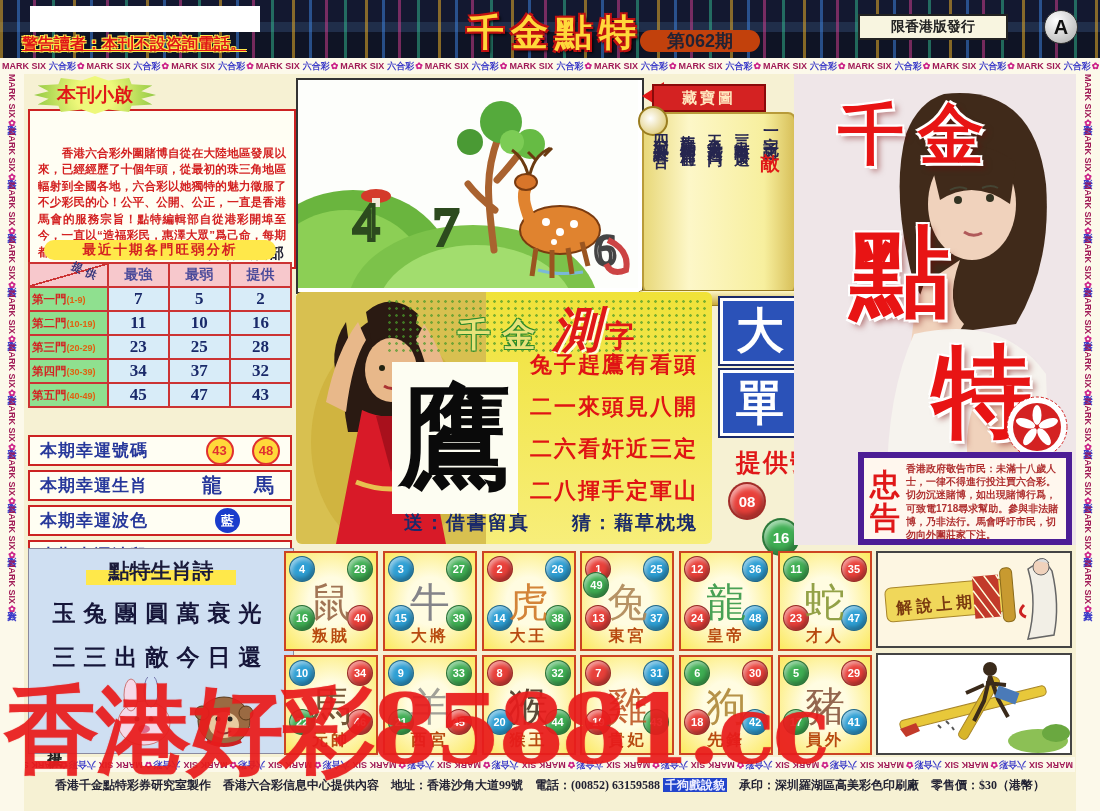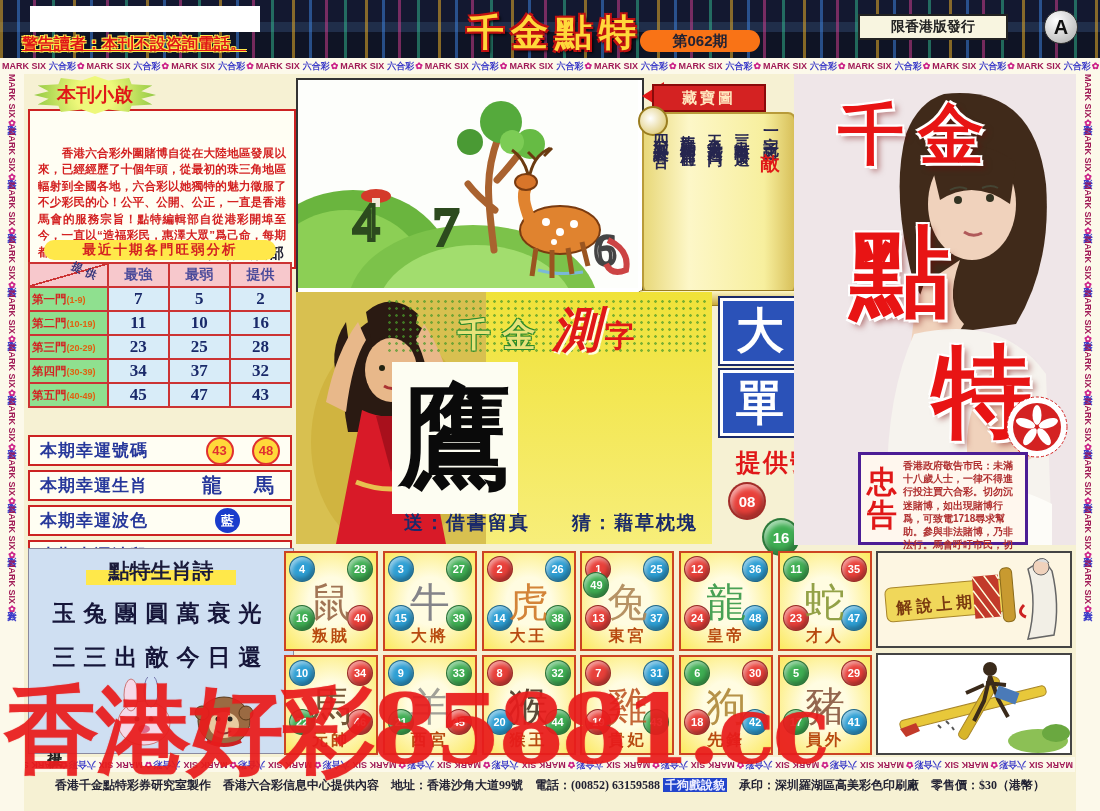--- a/index.html
+++ b/index.html
@@ -16,22 +16,22 @@
         rgba(240,70,160,.5) 33px 36px, transparent 36px 52px,
         rgba(60,230,170,.45) 52px 55px, transparent 55px 73px),
       linear-gradient(180deg,#141a33 0 38%, #23324f 38% 55%, #101527 55% 100%);
     opacity:.9;}
   .censor{left:30px;top:6px;width:230px;height:26px;background:#fff;}
   .warn{left:22px;top:34px;font-size:16px;font-weight:bold;color:#e01818;
         text-shadow:1px 1px 0 #ffe84a,-1px -1px 0 #ffe84a,1px -1px 0 #ffe84a,-1px 1px 0 #ffe84a;text-decoration:underline;}
   .main-title{left:400px;top:8px;width:310px;text-align:center;font-size:37px;font-weight:bold;
         letter-spacing:7px;color:#ffd83a;font-family:"Liberation Serif",serif;
         text-shadow:2px 2px 0 #c01010,-2px -2px 0 #c01010,2px -2px 0 #c01010,-2px 2px 0 #c01010,3px 3px 3px #000;}
-  .issue{left:640px;top:30px;width:120px;height:22px;background:#f97316;border-radius:11px;
-        text-align:center;line-height:22px;font-size:15px;font-weight:bold;color:#223;}
+  .issue{left:640px;top:30px;width:120px;height:22px;background:#c2410c;border-radius:11px;
+        text-align:center;line-height:22px;font-size:18px;font-weight:bold;color:#223;}
   .edition{left:858px;top:14px;width:146px;height:22px;background:#f8f5e0;border:2px solid #222;
         text-align:center;line-height:22px;font-size:14px;font-weight:bold;color:#222;
         font-family:"Liberation Serif",serif;}
   .corner-a{left:1044px;top:10px;width:32px;height:32px;border-radius:50%;
         background:radial-gradient(circle at 35% 30%,#fff,#aaa);border:1px solid #333;
         text-align:center;line-height:32px;font-size:20px;font-weight:bold;color:#111;}
 
   
   .hstrip{left:0;top:58px;width:1100px;height:16px;background:#fcf9ea;white-space:nowrap;
         overflow:hidden;font-size:9px;font-weight:bold;line-height:16px;}
@@ -98,21 +98,21 @@
         border:2px solid #b89b3a;border-radius:8px;}
   .scroll-roll{position:absolute;left:-8px;bottom:-14px;width:164px;height:14px;
         background:linear-gradient(180deg,#fdf7c8,#c8a93a);border:1px solid #9a7d20;border-radius:7px;}
   .scroll-curl{position:absolute;left:-6px;top:-8px;width:26px;height:26px;border-radius:50%;
         background:radial-gradient(circle at 40% 40%,#fff,#d8c05a);border:2px solid #9a7d20;}
   .scroll-text{position:absolute;inset:8px 10px;writing-mode:vertical-rl;}
   .scroll-line{font:bold 15.5px "DejaVu Serif","Liberation Serif",serif;color:#26264f;
         letter-spacing:3px;margin-left:6px;}
   .scroll-line .hl{color:#e01818;font-size:19px;}
 
-  .ceci{left:296px;top:292px;width:416px;height:252px;background:linear-gradient(180deg,#f0e238,#f7ee7a);overflow:hidden;}
+  .ceci{left:296px;top:292px;width:416px;height:252px;background:linear-gradient(180deg,#f0e238,#f7ee7a);overflow:hidden;border-radius:6px;}
   .ceci-dots{position:absolute;left:90px;top:6px;width:320px;height:56px;
         background-image:radial-gradient(#4a9a2a 1px,transparent 1.6px);background-size:7px 7px;opacity:.7;}
   .ceci-title{position:absolute;left:100px;top:6px;width:300px;text-align:center;}
   .ceci-title .t1{font-size:33px;font-weight:bold;color:#e8e27a;letter-spacing:12px;
         text-shadow:1px 1px 0 #2b8a2b,-1px -1px 0 #2b8a2b,1px -1px 0 #2b8a2b,-1px 1px 0 #2b8a2b;}
   .ceci-title .t2{font-size:48px;font-weight:bold;font-style:italic;color:#e01818;
         font-family:"Liberation Serif",serif;text-shadow:2px 2px 0 #ffd;}
   .ceci-title .t3{font-size:30px;font-weight:bold;color:#e01818;font-family:"Liberation Serif",serif;}
   .big-char{position:absolute;left:96px;top:70px;width:126px;height:152px;background:#fdfdf2;
         text-align:center;line-height:152px;font-size:112px;font-weight:bold;color:#0a0a0a;
@@ -134,21 +134,21 @@
   .ball{position:absolute;border-radius:50%;display:flex;align-items:center;justify-content:center;
         color:#fff;font-weight:bold;border:2px solid rgba(0,0,0,.3);
         box-shadow:inset -2px -4px 5px rgba(0,0,0,.3),inset 2px 4px 5px rgba(255,255,255,.55);}
   .ball.big{width:34px;height:34px;font-size:15px;}
 
   
   .cover{left:794px;top:74px;width:282px;height:471px;overflow:hidden;
         background:linear-gradient(135deg,#f8f2f2,#eadfe3 60%,#e2d4da);}
   .cov-ch{position:absolute;font-weight:bold;color:#e81414;font-family:"DejaVu Serif",serif;
         text-shadow:3px 3px 0 #fff,-2px -2px 0 #fff,2px -2px 0 #fff,-2px 2px 0 #fff,5px 5px 6px rgba(120,0,0,.5);}
-  .advice{left:858px;top:452px;width:170px;height:93px;background:#fff7ee;border:3px solid #4c1d95;
+  .advice{left:858px;top:452px;width:214px;height:93px;background:#fff7ee;border:6px solid #4c1d95;
         box-sizing:border-box;display:flex;}
   .advice .big{width:42px;text-align:center;font-size:30px;line-height:1.1;font-weight:bold;
         color:#e01818;padding-top:10px;font-family:"Liberation Serif",serif;}
   .advice .txt{flex:1;font-size:10px;line-height:1.32;color:#b03030;padding:4px 4px 0 0;font-weight:bold;}
 
   
   .zgrid{left:284px;top:551px;width:588px;display:grid;grid-template-columns:repeat(6,94px);
         grid-auto-rows:100px;gap:4px 4.8px;}
   .zcell{position:relative;border:2px solid #cc4422;box-sizing:border-box;
         background:radial-gradient(ellipse at center,#fffce1 35%,#fce95f 100%);}
@@ -353,20 +353,26 @@
       <path d="M80 124 L95 180 L110 124" fill="#a8101c"></path>
       <path d="M60 190 q35 14 70 0" stroke="#e8c050" stroke-width="5" fill="none"></path>
     </svg>
     <div class="ceci-dots"></div>
     <div class="ceci-title">
       <span class="t1">千金</span>
       <span class="t2">測</span>
       <span class="t3">字</span>
     </div>
     <div class="big-char">鷹</div>
+    <div class="ceci-poem">
+      <div>兔子趕鷹有看頭</div>
+      <div>二一來頭見八開</div>
+      <div>二六看奸近三定</div>
+      <div>二八揮手定軍山</div>
+    </div>
     <div class="ceci-foot">
       <span>送：借書留真</span>　　<span>猜：藉草枕塊</span>
     </div>
   </div>
 
   <div class="abs dbox dd1">大</div>
   <div class="abs dbox dd2">單</div>
   <div class="abs dbox dd3">今期開</div>
   <div class="abs offer-label">提供號碼</div>
   <div id="offer-balls">

